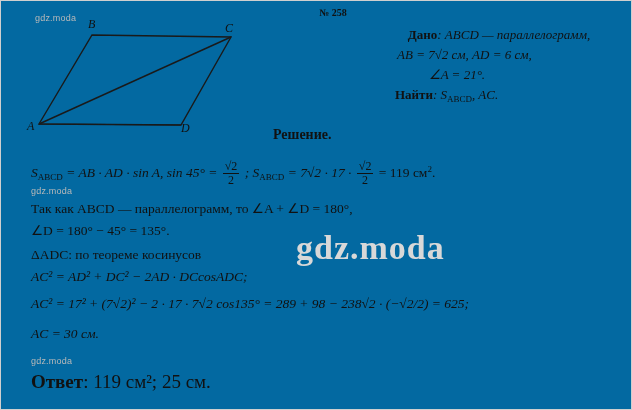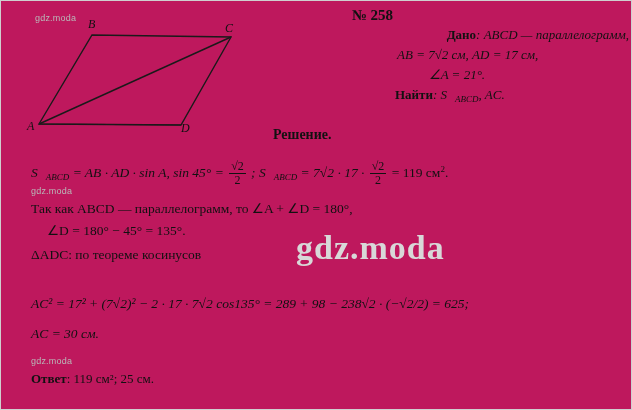--- a/index.html
+++ b/index.html
@@ -8,21 +8,21 @@
     background: #ffffff;
   }
   body {
     font-family: "Liberation Serif", serif;
     color: #111;
   }
   #page {
     position: relative;
     width: 632px;
     height: 410px;
-    background: #be185d;
+    background: #0369a1;
     overflow: hidden;
     border: 1px solid #cfcfcf;
     box-sizing: border-box;
   }
 
   
   .wm-small {
     position: absolute;
     font-family: "Liberation Sans", sans-serif;
     font-size: 9px;
@@ -41,22 +41,22 @@
     letter-spacing: 1px;
     user-select: none;
   }
 
   
   .task-number {
     position: absolute;
     left: 272px;
     top: 6px;
     width: 120px;
-    text-align: right;
-    font-size: 15px;
+    text-align: center;
+    font-size: 10px;
     font-weight: bold;
   }
 
   
   #figure {
     position: absolute;
     left: 8px;
     top: 18px;
     width: 255px;
     height: 120px;
@@ -73,31 +73,29 @@
     position: absolute;
     left: 368px;
     top: 24px;
     width: 260px;
     font-size: 13px;
     line-height: 20px;
   }
   #given .line {
     white-space: nowrap;
   }
-  #given .l1 { text-align: right; }
+  #given .l1 { text-align: center; }
   #given .l2 { padding-left: 28px; }
   #given .l3 { padding-left: 60px; }
   #given .l4 { padding-left: 26px; }
   .bold { font-weight: bold; }
   .ital { font-style: italic; }
   .sub {
     font-size: 9px;
     vertical-align: -3px;
-    font-style: italic;
-    margin-left: 8px;
   }
   .sup {
     font-size: 9px;
     vertical-align: 5px;
   }
 
   
   #solution-title {
     position: absolute;
     left: 272px;
@@ -106,26 +104,26 @@
     font-weight: bold;
   }
 
   .srow {
     position: absolute;
     font-size: 13.5px;
     white-space: nowrap;
   }
   #s1 { left: 30px; top: 160px; }
   #s2 { left: 30px; top: 199px; }
-  #s3 { left: 46px; top: 221px; }
+  #s3 { left: 30px; top: 221px; }
   #s4 { left: 30px; top: 246px; text-align: right; }
   #s5 { left: 30px; top: 268px; }
   #s6 { left: 30px; top: 295px; }
   #s7 { left: 30px; top: 325px; }
-  #answer { left: 30px; top: 370px; font-size: 13px; }
+  #answer { left: 30px; top: 370px; font-size: 19px; }
 
   
   .frac {
     display: inline-block;
     vertical-align: middle;
     text-align: center;
     line-height: 1.05;
     font-size: 12px;
     margin: 0 2px;
     position: relative;
@@ -163,36 +161,37 @@
     <div class="fig-label" style="left:79px; top:-2px;">B</div>
     <div class="fig-label" style="left:216px; top:2px;">C</div>
     <div class="fig-label" style="left:18px; top:100px;">A</div>
     <div class="fig-label" style="left:172px; top:102px;">D</div>
   </div>
 
   <div id="given">
     <div class="line l1">
       <span class="bold">Дано</span><span class="ital">: ABCD — параллелограмм,</span>
     </div>
-    <div class="line l2 ital">AB = 7√2 см, AD = 17 см,</div>
+    <div class="line l2 ital">AB = 7√2 см, AD = 6 см,</div>
     <div class="line l3 ital">∠A = 21°.</div>
     <div class="line l4">
       <span class="bold">Найти</span><span class="ital">: S</span><span class="sub">ABCD</span><span class="ital">, AC.</span>
     </div>
   </div>
 
   <div id="solution-title">Решение.</div>
 
   <div class="srow" id="s1">
     <span class="ital">S</span><span class="sub">ABCD</span><span class="ital"> = AB · AD · sin A, sin 45° = </span><span class="frac"><span class="num">√2</span><span class="den">2</span></span><span class="ital"> ; S</span><span class="sub">ABCD</span><span class="ital"> = 7√2 · 17 · </span><span class="frac"><span class="num">√2</span><span class="den">2</span></span><span> = 119 см</span><span class="sup">2</span><span>.</span>
   </div>
 
   <div class="srow" id="s2">Так как ABCD — параллелограмм, то ∠A + ∠D = 180°,</div>
   <div class="srow" id="s3">∠D = 180° − 45° = 135°.</div>
   <div class="srow" id="s4">ΔADC: по теореме косинусов</div>
+  <div class="srow ital" id="s5">AC² = AD² + DC² − 2AD · DCcosADC;</div>
   <div class="srow ital" id="s6">AC² = 17² + (7√2)² − 2 · 17 · 7√2 cos135° = 289 + 98 − 238√2 · (−√2/2) = 625;</div>
   <div class="srow ital" id="s7">AC = 30 см.</div>
 
   <div class="srow" id="answer">
     <span class="bold">Ответ</span><span>: 119 см²; 25 см.</span>
   </div>
 
 </div>
 
 </body></html>

